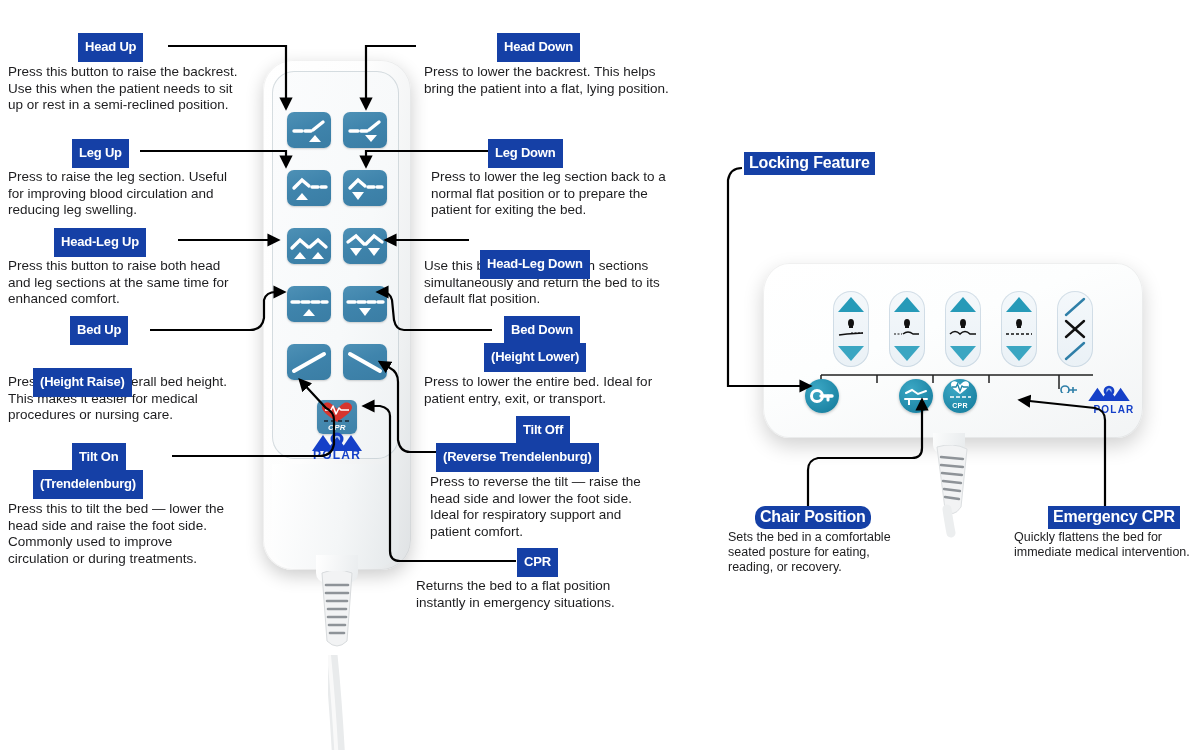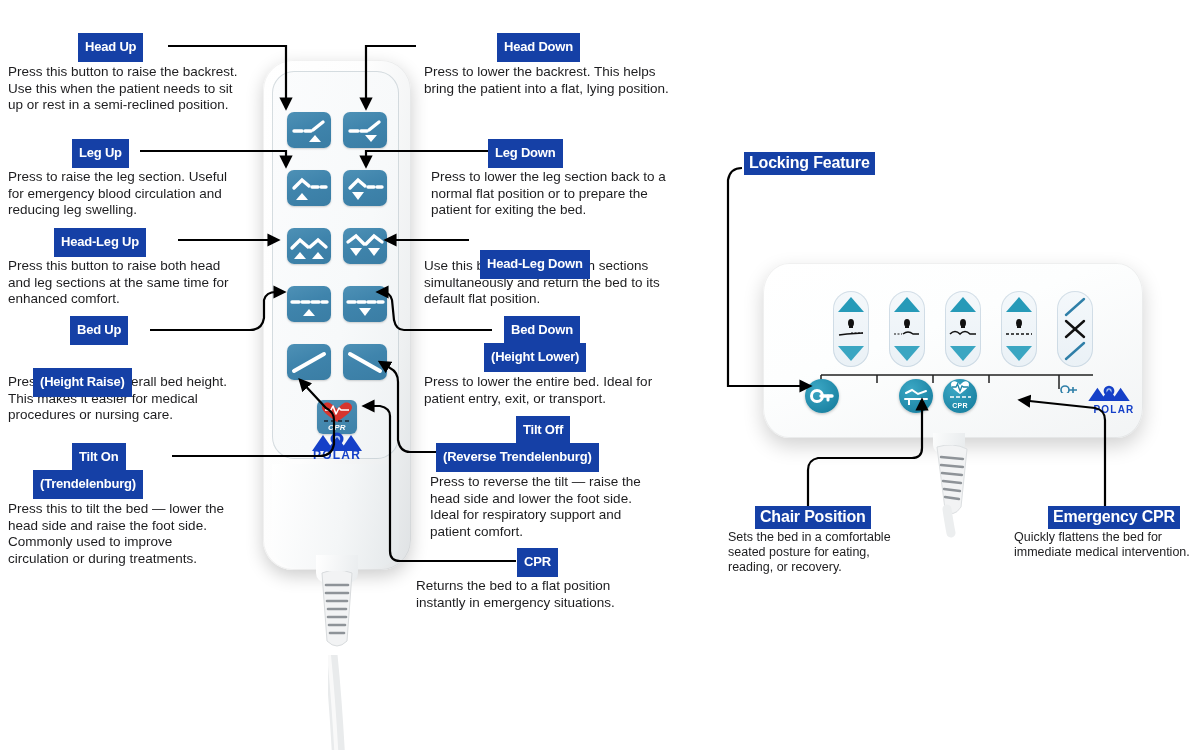--- a/index.html
+++ b/index.html
@@ -434,21 +434,21 @@
           <path d="M22,52 L36,54"></path>
       </g>
       <path d="M24,64 Q26,78 28,88" stroke="#eceeef" stroke-width="9" fill="none" stroke-linecap="round"></path>
     </svg>
   </div>
 
   <div class="chip" style="left:78px;top:33px;">Head Up</div>
   <div class="desc" style="left:8px;top:64px;width:232px;">Press this button to raise the backrest. Use this when the patient needs to sit up or rest in a semi-reclined position.</div>
 
   <div class="chip" style="left:72px;top:139px;">Leg Up</div>
-  <div class="desc" style="left:8px;top:169px;width:236px;">Press to raise the leg section. Useful for emergency blood circulation and reducing leg swelling.</div>
+  <div class="desc" style="left:8px;top:169px;width:236px;">Press to raise the leg section. Useful for improving blood circulation and reducing leg swelling.</div>
 
   <div class="chip" style="left:54px;top:228px;">Head-Leg Up</div>
   <div class="desc" style="left:8px;top:258px;width:228px;">Press this button to raise both head and leg sections at the same time for enhanced comfort.</div>
 
   <div class="chip" style="left:70px;top:316px;">Bed Up</div>
   <div class="chip" style="left:33px;top:343px;margin-top:25px;">(Height Raise)</div>
   <div class="desc" style="left:8px;top:374px;width:232px;">Press to raise the overall bed height. This makes it easier for medical procedures or nursing care.</div>
 
   <div class="chip" style="left:72px;top:443px;">Tilt On</div>
   <div class="chip" style="left:33px;top:470px;">(Trendelenburg)</div>
@@ -469,19 +469,19 @@
 
   <div class="chip" style="left:516px;top:416px;">Tilt Off</div>
   <div class="chip" style="left:436px;top:443px;">(Reverse Trendelenburg)</div>
   <div class="desc" style="left:430px;top:474px;width:232px;">Press to reverse the tilt — raise the head side and lower the foot side. Ideal for respiratory support and patient comfort.</div>
 
   <div class="chip" style="left:517px;top:548px;">CPR</div>
   <div class="desc" style="left:416px;top:578px;width:240px;">Returns the bed to a flat position instantly in emergency situations.</div>
 
   <div class="chip small" style="left:744px;top:152px;">Locking Feature</div>
 
-  <div class="chip small" style="left:755px;top:506px;">Chair Position</div>
+  <div class="chip small" style="left:755px;top:506px;border-radius:10px;">Chair Position</div>
   <div class="desc tiny" style="left:728px;top:530px;width:186px;">Sets the bed in a comfortable seated posture for eating, reading, or recovery.</div>
 
   <div class="chip small" style="left:1048px;top:506px;">Emergency CPR</div>
   <div class="desc tiny" style="left:1014px;top:530px;width:190px;">Quickly flattens the bed for immediate medical intervention.</div>
 
 </div>
 
 </body></html>

